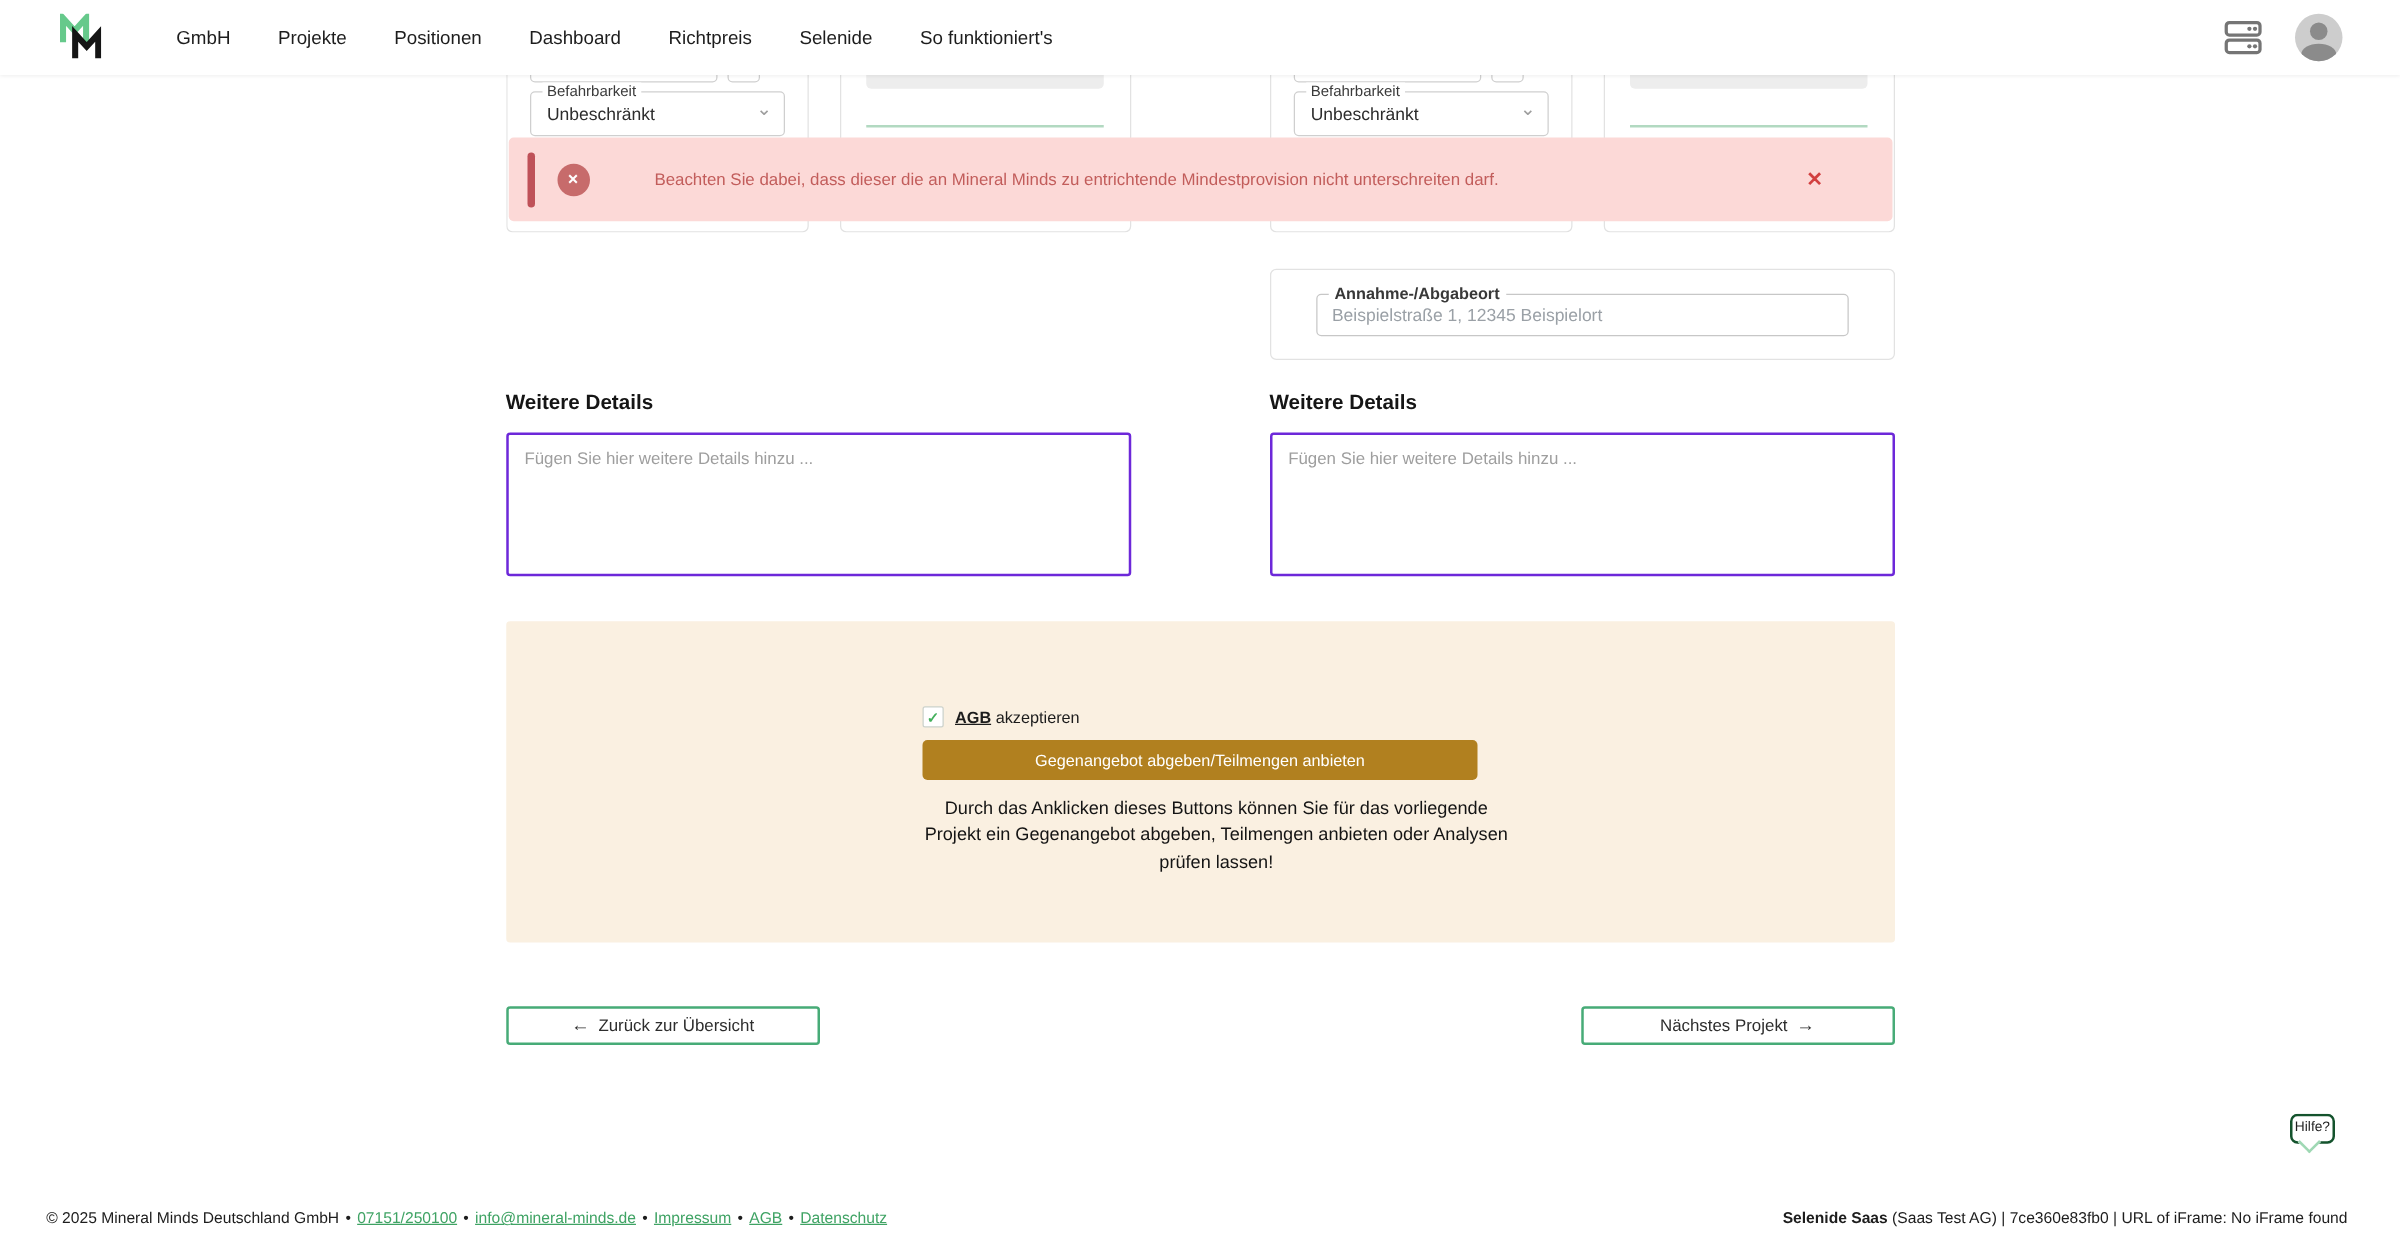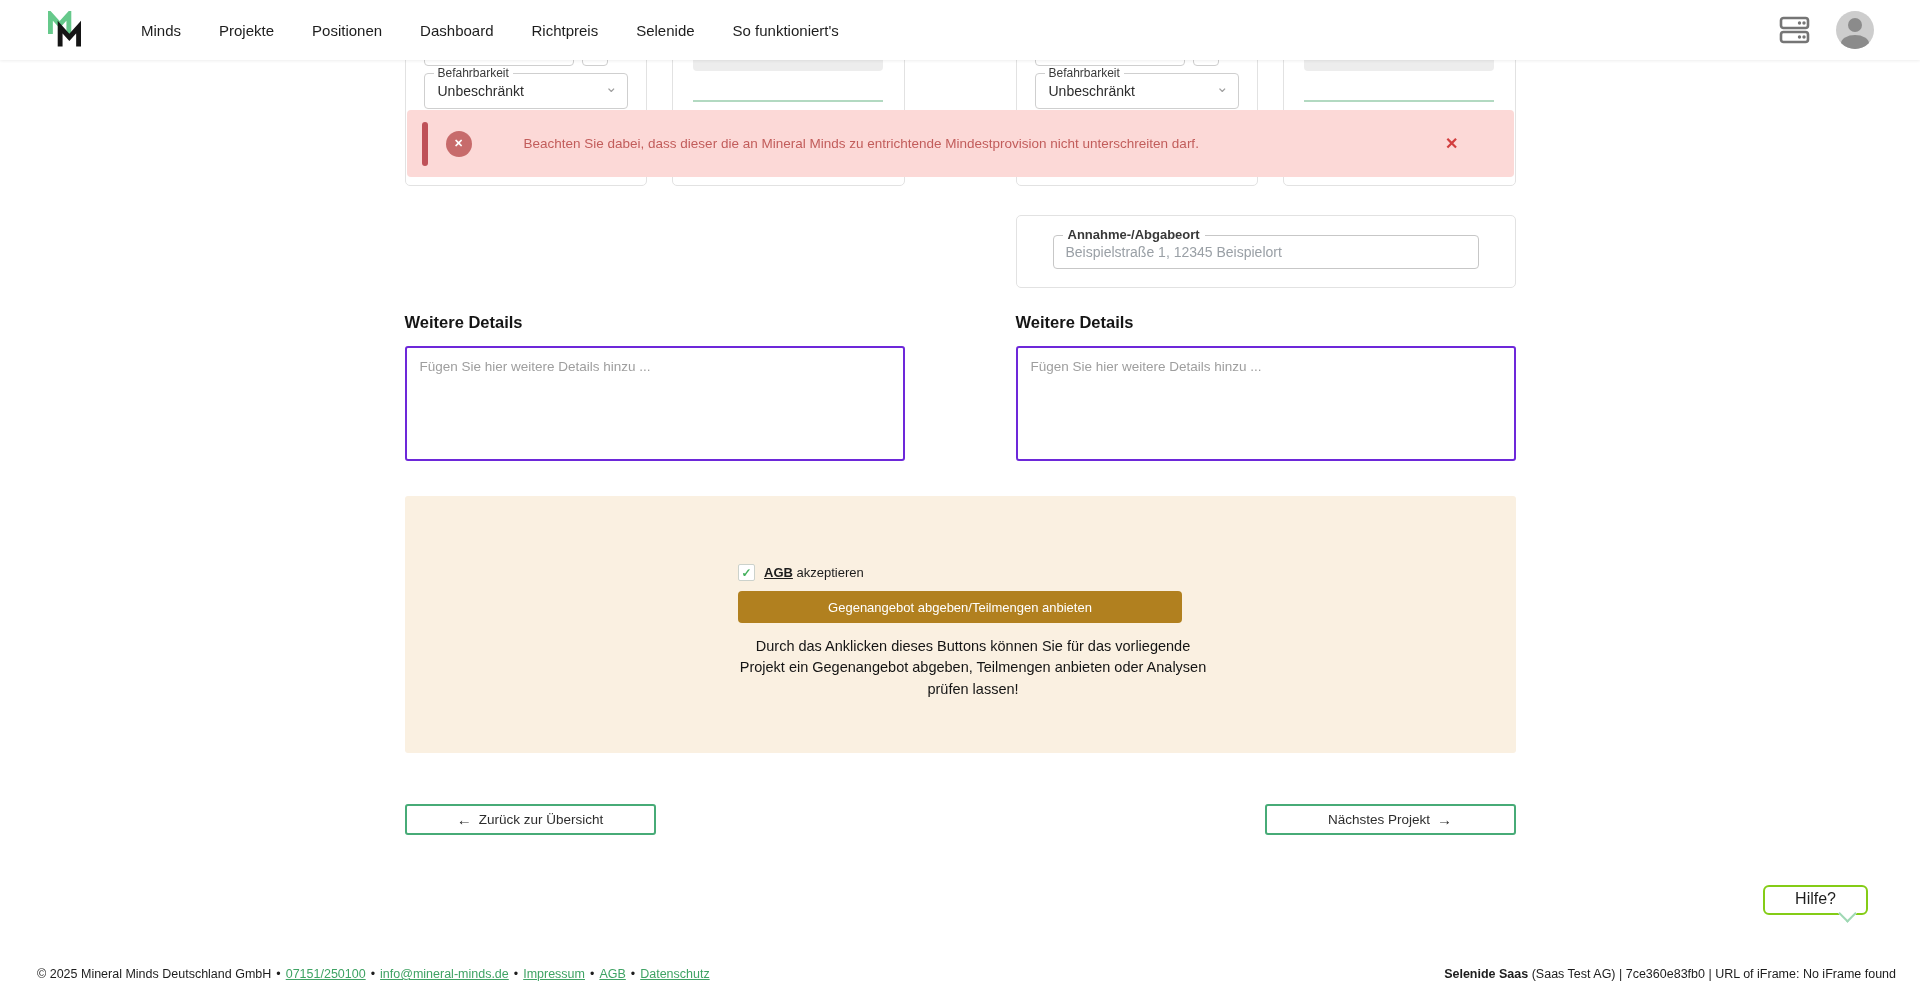--- a/index.html
+++ b/index.html
@@ -86,47 +86,47 @@
   .cancel-row { margin-top: 21px; display: flex; justify-content: flex-end; }
   .cancel-btn { width: 251px; height: 31px; background: #fff; border: 1px solid #dcdcdc; border-radius: 3px;
     color: #9e9e9e; font-size: 13px; font-family: "Liberation Sans", sans-serif; cursor: pointer; }
   .bottomnav-row { margin-top: 51px; display: flex; justify-content: space-between; }
   .nav-btn { width: 251px; height: 31px; background: #fff; border: 2px solid #47ab77; border-radius: 3px;
     color: #2d2d2d; font-size: 13.5px; font-family: "Liberation Sans", sans-serif; cursor: pointer;
     display: flex; align-items: center; justify-content: center; gap: 7px; }
   .arrow-glyph { font-size: 15px; color: #2d2d2d; }
 
   
-  .help-bubble { position: fixed; right: 52px; bottom: 79px; background: #fff; border: 2px solid #84cc16;
-    border-radius: 6px; padding: 3px 30px 5px; font-size: 16px; color: #1e1e1e; cursor: pointer; z-index: 30; }
+  .help-bubble { position: fixed; right: 52px; bottom: 79px; background: #fff; border: 2px solid #14532d;
+    border-radius: 6px; padding: 3px 2px 5px; font-size: 11px; color: #1e1e1e; cursor: pointer; z-index: 30; }
   .help-bubble::after { content: ""; position: absolute; bottom: -7px; right: 12px; width: 11px; height: 11px;
     background: #fff; border-right: 2px solid #9fd8b4; border-bottom: 2px solid #9fd8b4; transform: rotate(45deg); }
 
   
   .footer { position: fixed; bottom: 0; left: 0; right: 0; height: 40px; background: #fff;
-    display: flex; align-items: center; justify-content: space-between; padding: 0 24px 0 37px;
+    display: flex; align-items: center; justify-content: space-between; padding: 0 42px 0 37px;
     font-size: 12.5px; color: #1d1d1d; z-index: 25; }
   .footer-left { display: flex; align-items: center; gap: 5px; white-space: nowrap; }
   .footer-link { color: #3fa364; text-decoration: underline; cursor: pointer; }
   .footer-sep { color: #1d1d1d; }
   .footer-right { white-space: nowrap; }
   .footer-bold { font-weight: bold; }
 </style>
 </head>
 <body>
 
 <header class="navbar">
   <div class="logo">
     <svg width="33" height="38" viewBox="0 0 34 38">
       <path d="M2.5 23 V3 L12 13.5 L21.5 3 V23" fill="none" stroke="#66c98b" stroke-width="5"></path>
       <path d="M12.5 36 V16 L22 26.5 L31.5 16 V36" fill="none" stroke="#151515" stroke-width="5"></path>
     </svg>
   </div>
   <nav class="nav-items">
-    <span class="nav-item">Minds</span>
+    <span class="nav-item">GmbH</span>
     <span class="nav-item">Projekte</span>
     <span class="nav-item">Positionen</span>
     <span class="nav-item">Dashboard</span>
     <span class="nav-item">Richtpreis</span>
     <span class="nav-item">Selenide</span>
     <span class="nav-item">So funktioniert's</span>
   </nav>
   <div class="nav-right">
     <span class="icon-btn">
       <svg width="31" height="28" viewBox="0 0 31 28">

